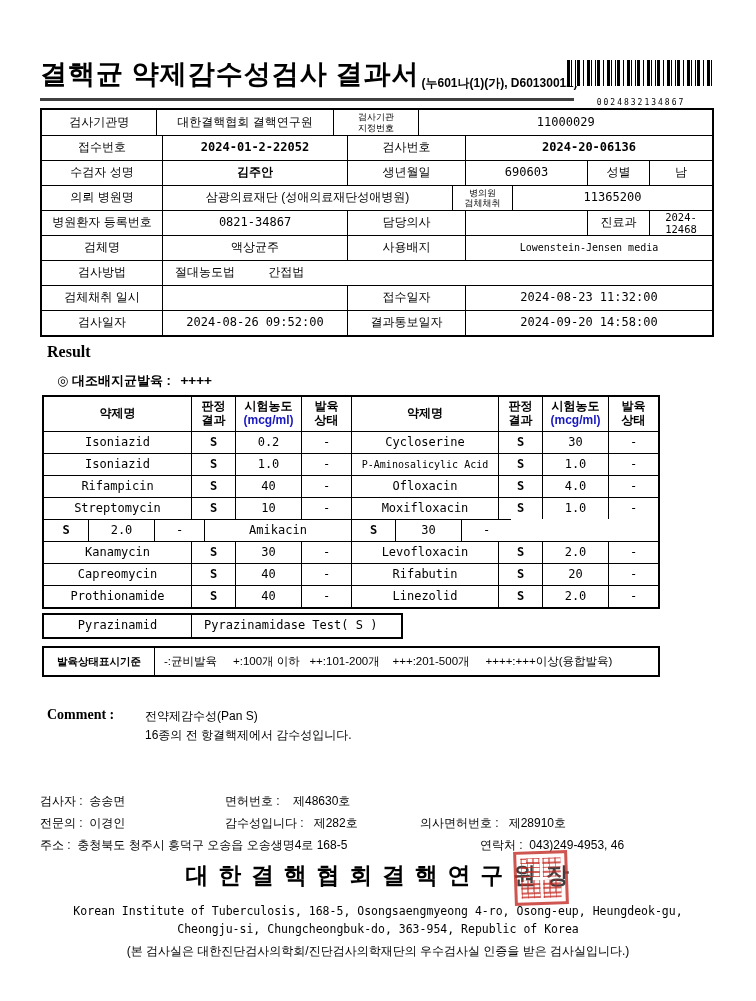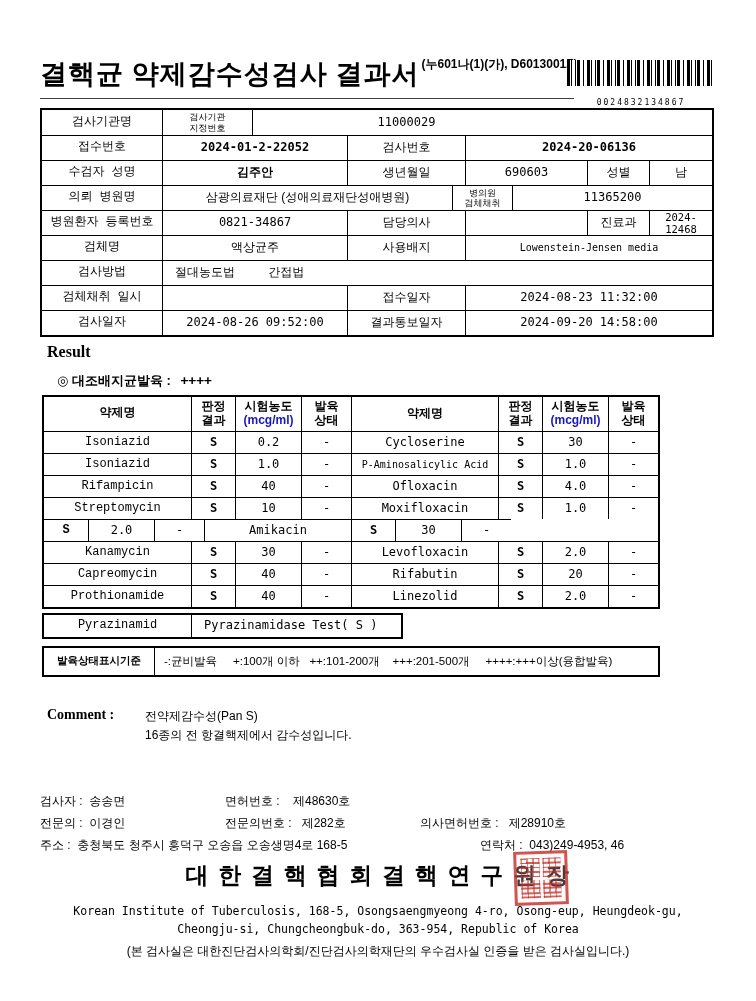--- a/index.html
+++ b/index.html
@@ -6,22 +6,22 @@
   html, body { background: #ffffff; }
   .page {
     position: relative; width: 756px; height: 1001px;
     background: #fff; color: #000;
     font-family: "Liberation Sans", "DejaVu Sans", sans-serif;
     overflow: hidden;
   }
   
   .title-row {
     position: absolute; left: 40px; top: 56px; width: 534px;
-    display: flex; align-items: flex-start;
-    border-bottom: 1px solid #404040; padding-bottom: 6px;
+    display: flex; align-items: flex-end;
+    border-bottom: 3px solid #404040; padding-bottom: 6px;
   }
   .title {
     font-family: "Liberation Serif", serif;
     font-weight: bold; font-size: 27px; letter-spacing: 1px; white-space: nowrap;
   }
   .title-code { font-weight: bold; font-size: 12px; margin-left: 2px; white-space: nowrap; }
   
   .barcode { position: absolute; left: 567px; top: 60px; width: 148px; }
   .bars {
     height: 26px; background-color: #fff;
@@ -35,21 +35,21 @@
   }
   
   .tbl { position: absolute; border: 2px solid #000; background: #fff; }
   .irow { display: flex; }
   .cell {
     display: flex; align-items: center; justify-content: center;
     text-align: center; white-space: pre-wrap; overflow: hidden;
     font-size: 12px; border-left: 1px solid #000; border-top: 1px solid #000;
     line-height: 1.15;
   }
-  .irow .cell:first-child { border-left: none; font-family: Liberation Mono, monospace; }
+  .irow .cell:first-child { border-left: none; }
   .tbl > .irow:first-child .cell { border-top: none; }
   .cell.left { justify-content: flex-start; text-align: left; padding-left: 12px; }
   .small2 { font-size: 9px; }
   .mono { font-family: "DejaVu Sans Mono", monospace; }
   .bold { font-weight: bold; }
   .blue { color: #1717c0; }
   
   .info-table { left: 40px; top: 108px; width: 674px; }
   .info-table .irow { height: 25px; }
   .drug-table { left: 42px; top: 395px; width: 618px; }
@@ -111,20 +111,21 @@
   </div>
 
   <div class="barcode">
     <div class="bars"></div>
     <div class="barcode-num">0024832134867</div>
   </div>
 
   <div class="tbl info-table">
     <div class="irow">
       <div class="cell" style="width:120px">검사기관명</div>
+      <div class="cell" style="width:185px">대한결핵협회 결핵연구원</div>
       <div class="cell small2" style="width:90px">검사기관
 지정번호</div>
       <div class="cell mono" style="width:308px">11000029</div>
     </div>
     <div class="irow">
       <div class="cell" style="width:120px">접수번호</div>
       <div class="cell mono bold" style="width:185px">2024-01-2-22052</div>
       <div class="cell" style="width:118px">검사번호</div>
       <div class="cell mono bold" style="width:247px">2024-20-06136</div>
     </div>
@@ -303,21 +304,21 @@
     <div class="comment-text">
       <div>전약제감수성(Pan S)</div>
       <div>16종의 전 항결핵제에서 감수성입니다.</div>
     </div>
   </div>
 
   <div class="footer-info">
     <span style="left:0; top:0">검사자 :  송송면</span>
     <span style="left:185px; top:0">면허번호 :    제48630호</span>
     <span style="left:0; top:22px">전문의 :  이경인</span>
-    <span style="left:185px; top:22px">전문의번호 :   제282호</span>
+    <span style="left:185px; top:22px">감수성입니다 :   제282호</span>
     <span style="left:380px; top:22px">의사면허번호 :   제28910호</span>
     <span style="left:0; top:44px">주소 :  충청북도 청주시 흥덕구 오송읍 오송생명4로 168-5</span>
     <span style="left:440px; top:44px">연락처 :  043)249-4953, 46</span>
   </div>
 
   <div class="org-line">대 한 결 핵 협 회   결 핵 연 구 원 장</div>
   <div class="seal">
     <i></i>
     <i></i>
     <i></i>

